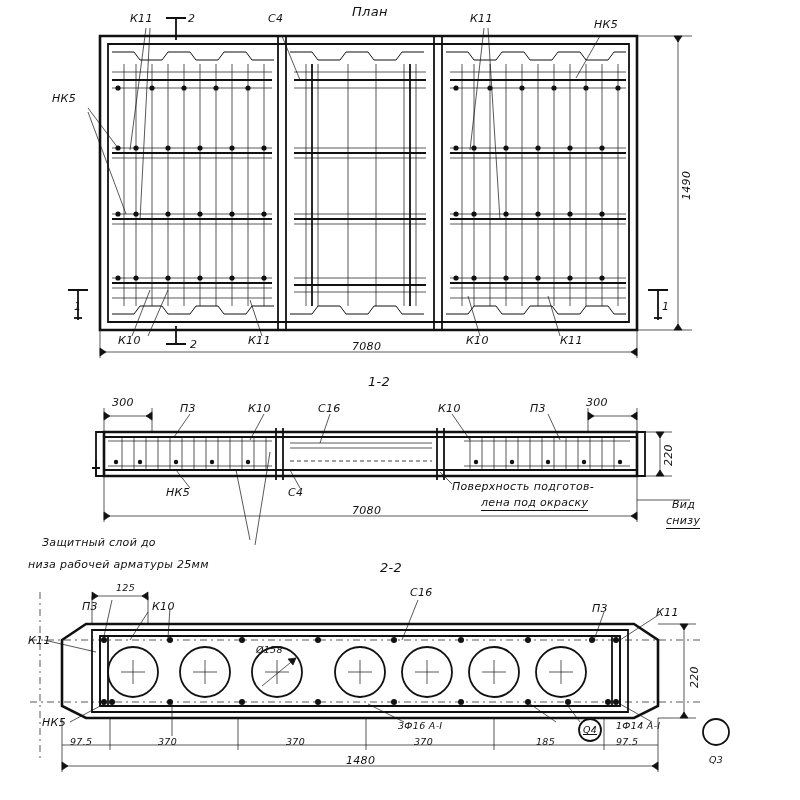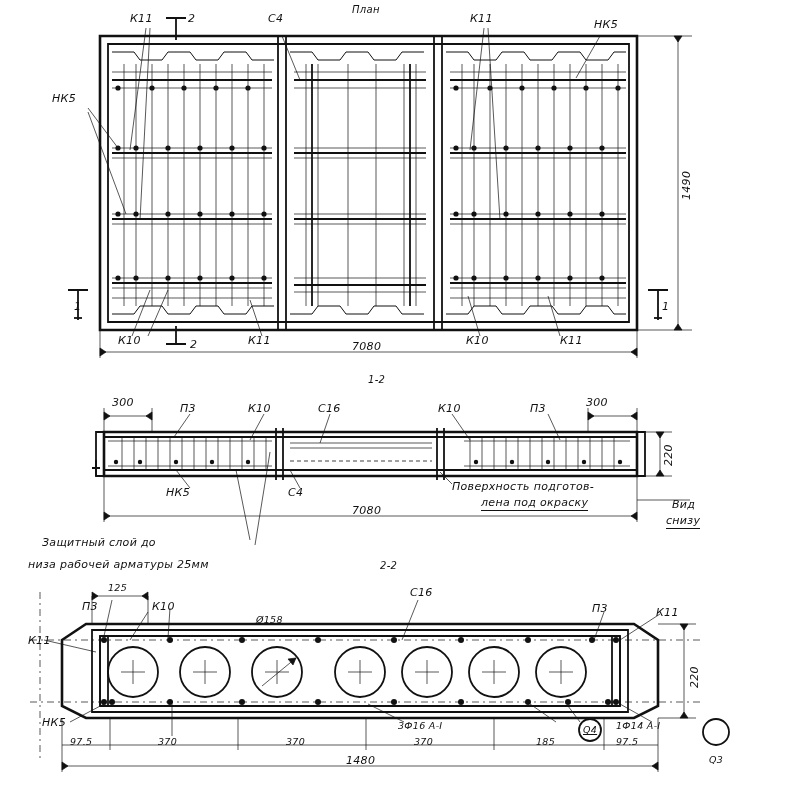--- a/index.html
+++ b/index.html
@@ -16,21 +16,21 @@
   .lbl{
     position:absolute;
     font-family:"DejaVu Sans", sans-serif;
     font-size:11px;
     color:#111;
     white-space:nowrap;
     font-style:italic;
     letter-spacing:.3px;
   }
   .lbl.sm{font-size:9.5px;}
-  .lbl.big{font-size:10px;}
+  .lbl.big{font-size:13px;}
   .rot90{transform:rotate(-90deg);transform-origin:left top;}
   .under{border-bottom:1px solid #111;padding-bottom:1px;}
 </style>
 </head>
 <body>
 
 <div id="sheet">
 <svg width="800" height="800" viewBox="0 0 800 800">
   <defs>
     <style>
@@ -521,30 +521,30 @@
 <div class="lbl under" style="left:452px;top:496px;margin-left:29px;">лена под окраску</div>
 
 <div class="lbl" style="left:672px;top:498px;">Вид</div>
 <div class="lbl under" style="left:666px;top:514px;">снизу</div>
 
 <div class="lbl" style="left:42px;top:536px;">Защитный слой до</div>
 <div class="lbl" style="left:28px;top:558px;text-align:right;">низа рабочей арматуры 25мм</div>
 
 <div class="lbl big" style="left:380px;top:560px;">2-2</div>
 
-<div class="lbl sm" style="left:108px;top:582px;">125</div>
+<div class="lbl sm" style="left:116px;top:582px;">125</div>
 <div class="lbl" style="left:82px;top:600px;">П3</div>
 <div class="lbl" style="left:152px;top:600px;">К10</div>
 <div class="lbl" style="left:410px;top:586px;">С16</div>
 <div class="lbl" style="left:592px;top:602px;">П3</div>
 <div class="lbl" style="left:656px;top:606px;">К11</div>
 <div class="lbl" style="left:28px;top:634px;">К11</div>
 <div class="lbl" style="left:42px;top:716px;">НК5</div>
 
-<div class="lbl sm" style="left:256px;top:614px;">Ø158</div>
+<div class="lbl sm" style="left:256px;top:644px;">Ø158</div>
 
 <div class="lbl sm" style="left:398px;top:720px;">3Ф16 A-I</div>
 <div class="lbl sm" style="left:616px;top:720px;">1Ф14 A-I</div>
 <div class="lbl sm" style="left:583px;top:724px;text-decoration:underline;">Q4</div>
 <div class="lbl sm" style="left:709px;top:754px;">Q3</div>
 
 <div class="lbl sm" style="left:70px;top:736px;">97.5</div>
 <div class="lbl sm" style="left:158px;top:736px;">370</div>
 <div class="lbl sm" style="left:286px;top:736px;">370</div>
 <div class="lbl sm" style="left:414px;top:736px;">370</div>

